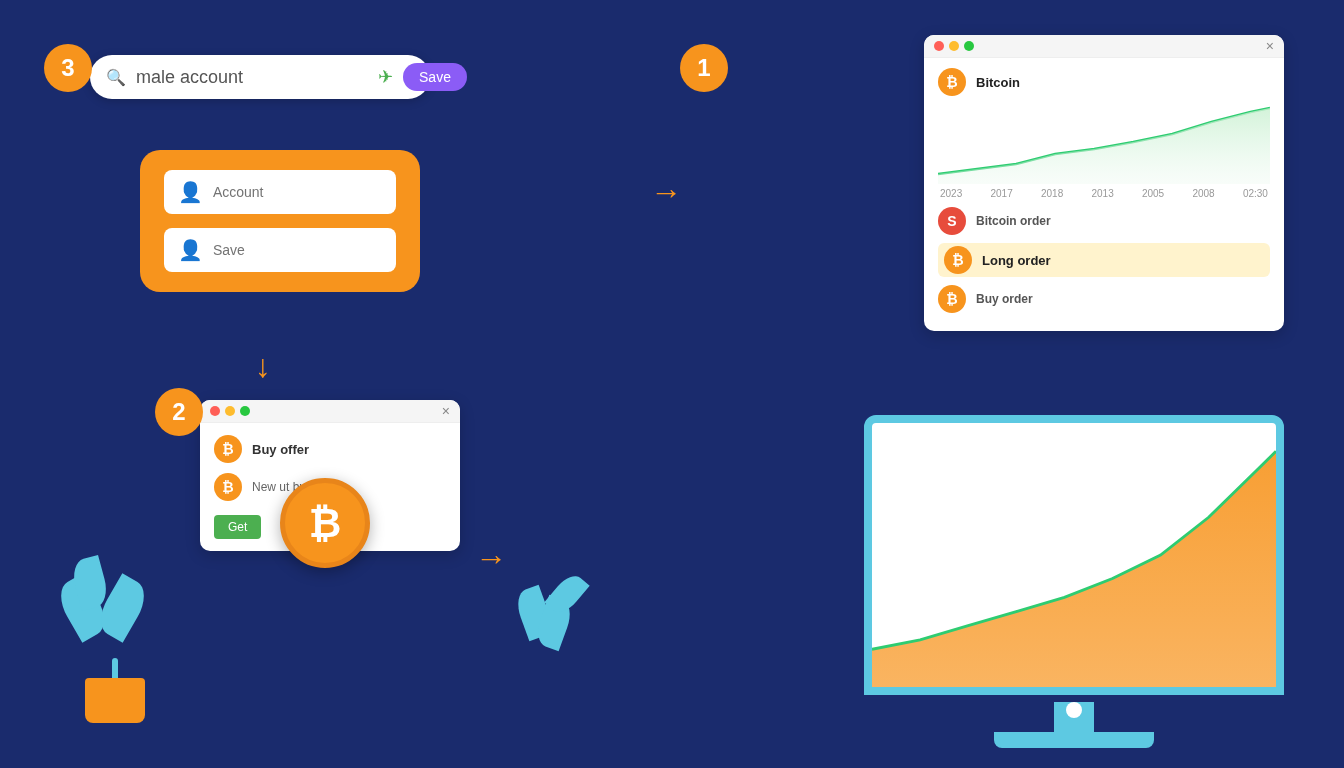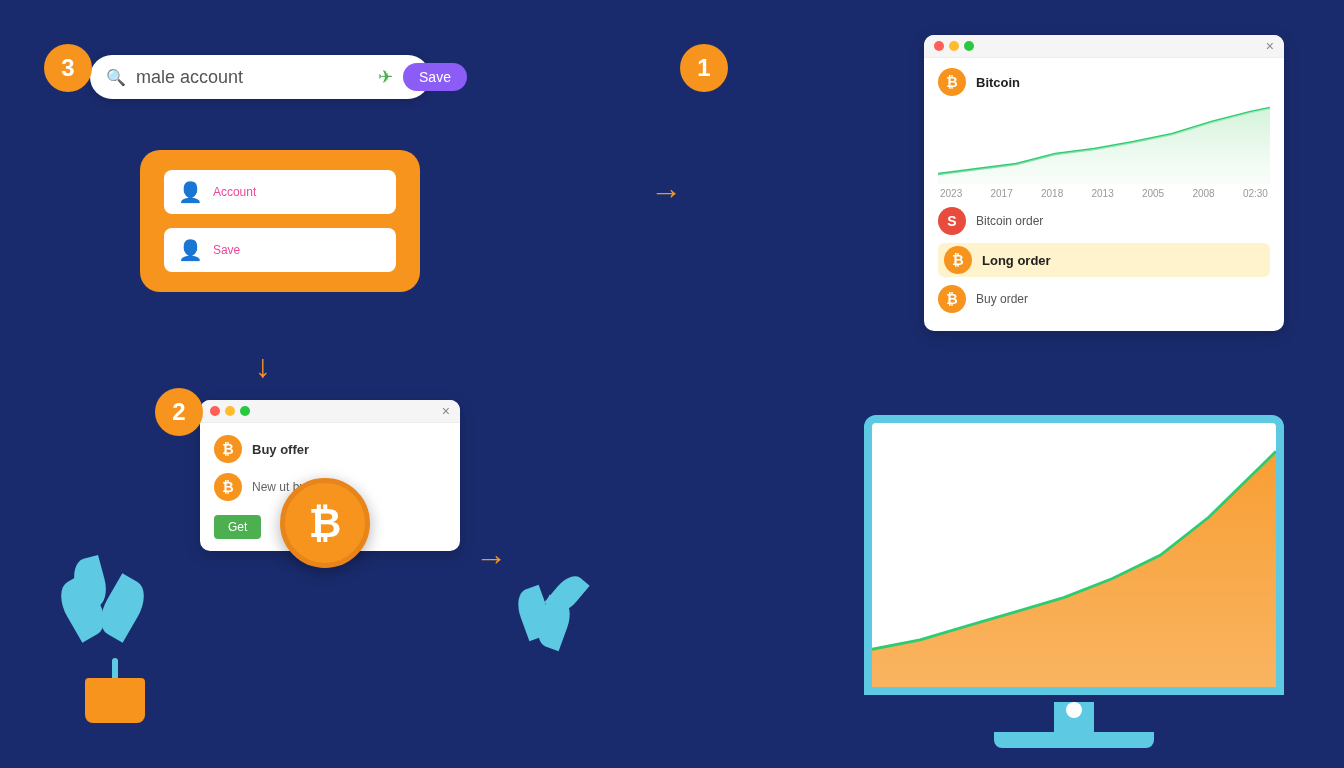--- a/index.html
+++ b/index.html
@@ -86,22 +86,22 @@
       align-items: center;
       gap: 10px;
       margin-bottom: 14px;
     }
     .account-form .form-field:last-child { margin-bottom: 0; }
     .account-form .form-field .user-icon {
       color: #aaa;
       font-size: 20px;
     }
     .account-form .form-field span {
-      color: #ec4899;
-      font-size: 12px;
+      color: #737373;
+      font-size: 14px;
     }
 
     
     .buy-offer-panel {
       position: absolute;
       top: 400px;
       left: 200px;
       background: white;
       border-radius: 10px;
       width: 260px;
@@ -173,21 +173,21 @@
       overflow: hidden;
     }
     .chart-panel-small .panel-content { padding: 10px 14px; }
     .chart-row {
       display: flex;
       align-items: center;
       gap: 10px;
       margin-bottom: 8px;
     }
     .chart-row .label { font-size: 13px; color: #222; font-weight: 600; }
-    .chart-row .sublabel { font-size: 12px; color: #555; }
+    .chart-row .sublabel { font-size: 12px; color: #555; font-weight: bold; }
     .small-chart-area {
       position: relative;
       height: 80px;
       margin: 6px 0 4px;
       overflow: hidden;
     }
     .small-chart-area svg { width: 100%; height: 100%; }
     .chart-dates {
       display: flex;
       justify-content: space-between;

